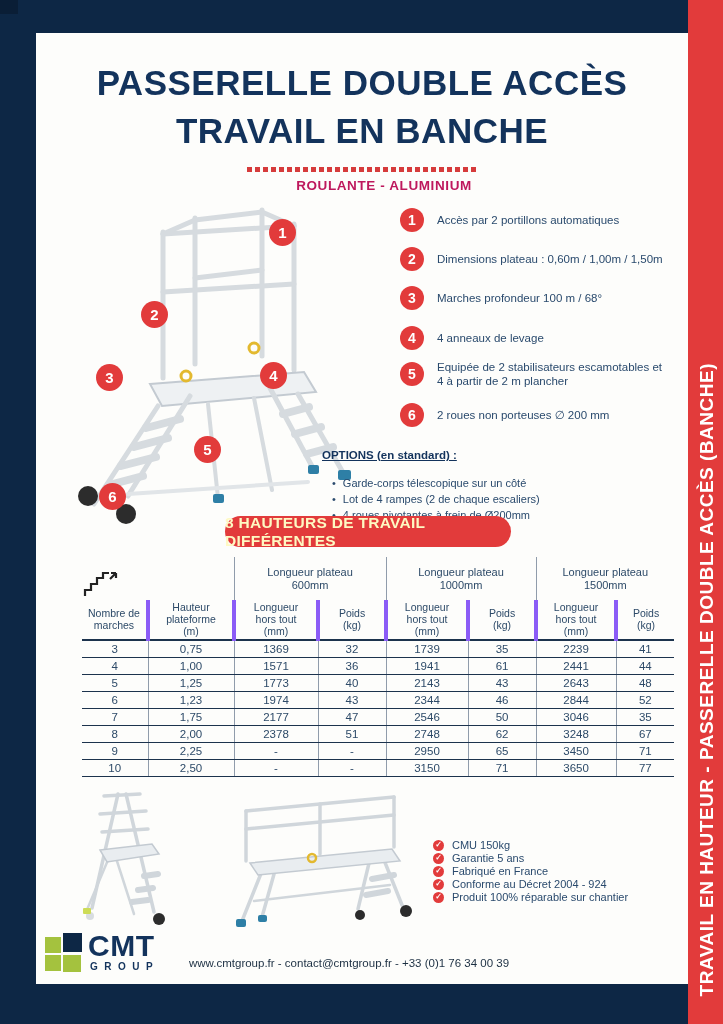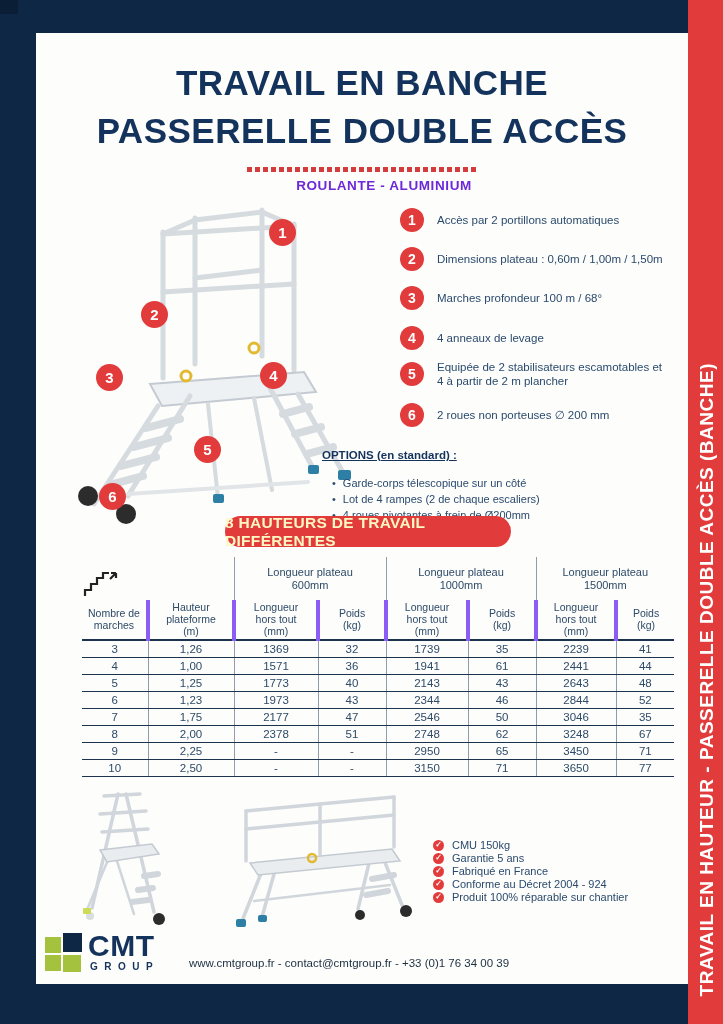--- a/index.html
+++ b/index.html
@@ -24,21 +24,21 @@
     background:#fdfdfb;
   }
   .content * { color:#1d3d60; }
 
   .title-wrap { position:absolute; left:0; top:26px; width:100%; text-align:center; }
   .title-line { font-size:35px; font-weight:800; color:#13335c; line-height:1.38; letter-spacing:0.5px; }
   .dots {
     width:230px; height:5px; margin:11px auto 6px;
     background: repeating-linear-gradient(90deg, #d63b3b 0 5px, transparent 5px 8px);
   }
-  .subtitle { font-size:13.5px; font-weight:700; color:#6d28d9; letter-spacing:0.6px;padding-left:44px; }
+  .subtitle { font-size:13.5px; font-weight:700; color:#be185d; letter-spacing:0.6px;padding-left:44px; }
 
   .main-figure { position:absolute; left:22px; top:165px; }
   .badge {
     position:absolute; width:27px; height:27px; border-radius:50%;
     background:#e23b3b; color:#fff !important; font-weight:700; font-size:15px;
     display:flex; align-items:center; justify-content:center; z-index:3;
   }
   .badge span { color:#fff; }
 
   .feat { position:absolute; left:364px; width:266px; display:flex; align-items:center; gap:13px; }
@@ -105,22 +105,22 @@
 </style>
 </head>
 <body>
 
 <div class="corner-sq"></div>
 <div class="bottombar"></div>
 
 <div class="content">
 
   <div class="title-wrap">
+    <div class="title-line">PASSERELLE DOUBLE ACCÈS</div>
     <div class="title-line">TRAVAIL EN BANCHE</div>
-    <div class="title-line">PASSERELLE DOUBLE ACCÈS</div>
     <div class="dots"></div>
     <div class="subtitle">ROULANTE - ALUMINIUM</div>
   </div>
 
   <svg class="main-figure" width="332" height="328" viewBox="0 0 332 328">
     <g stroke="#d6dbdf" stroke-width="5" fill="none" stroke-linecap="round">
       <path d="M105 180 L105 34"></path>
         <path d="M137 166 L137 20"></path>
       <path d="M236 172 L236 26"></path>
         <path d="M204 158 L204 12"></path>
@@ -269,21 +269,21 @@
       <th>Poids
 (kg)</th>
       <th>Longueur
 hors tout
 (mm)</th>
       <th>Poids
 (kg)</th>
     </tr>
     <tr class="data-row">
       <td>3</td>
-          <td>1,26</td>
+          <td>0,75</td>
           <td>1369</td>
           <td>32</td>
           <td>1739</td>
           <td>35</td>
           <td>2239</td>
           <td>41</td>
     </tr>
     <tr class="data-row">
       <td>4</td>
           <td>1,00</td>
@@ -300,21 +300,21 @@
           <td>1773</td>
           <td>40</td>
           <td>2143</td>
           <td>43</td>
           <td>2643</td>
           <td>48</td>
     </tr>
     <tr class="data-row">
       <td>6</td>
           <td>1,23</td>
-          <td>1973</td>
+          <td>1974</td>
           <td>43</td>
           <td>2344</td>
           <td>46</td>
           <td>2844</td>
           <td>52</td>
     </tr>
     <tr class="data-row">
       <td>7</td>
           <td>1,75</td>
           <td>2177</td>

